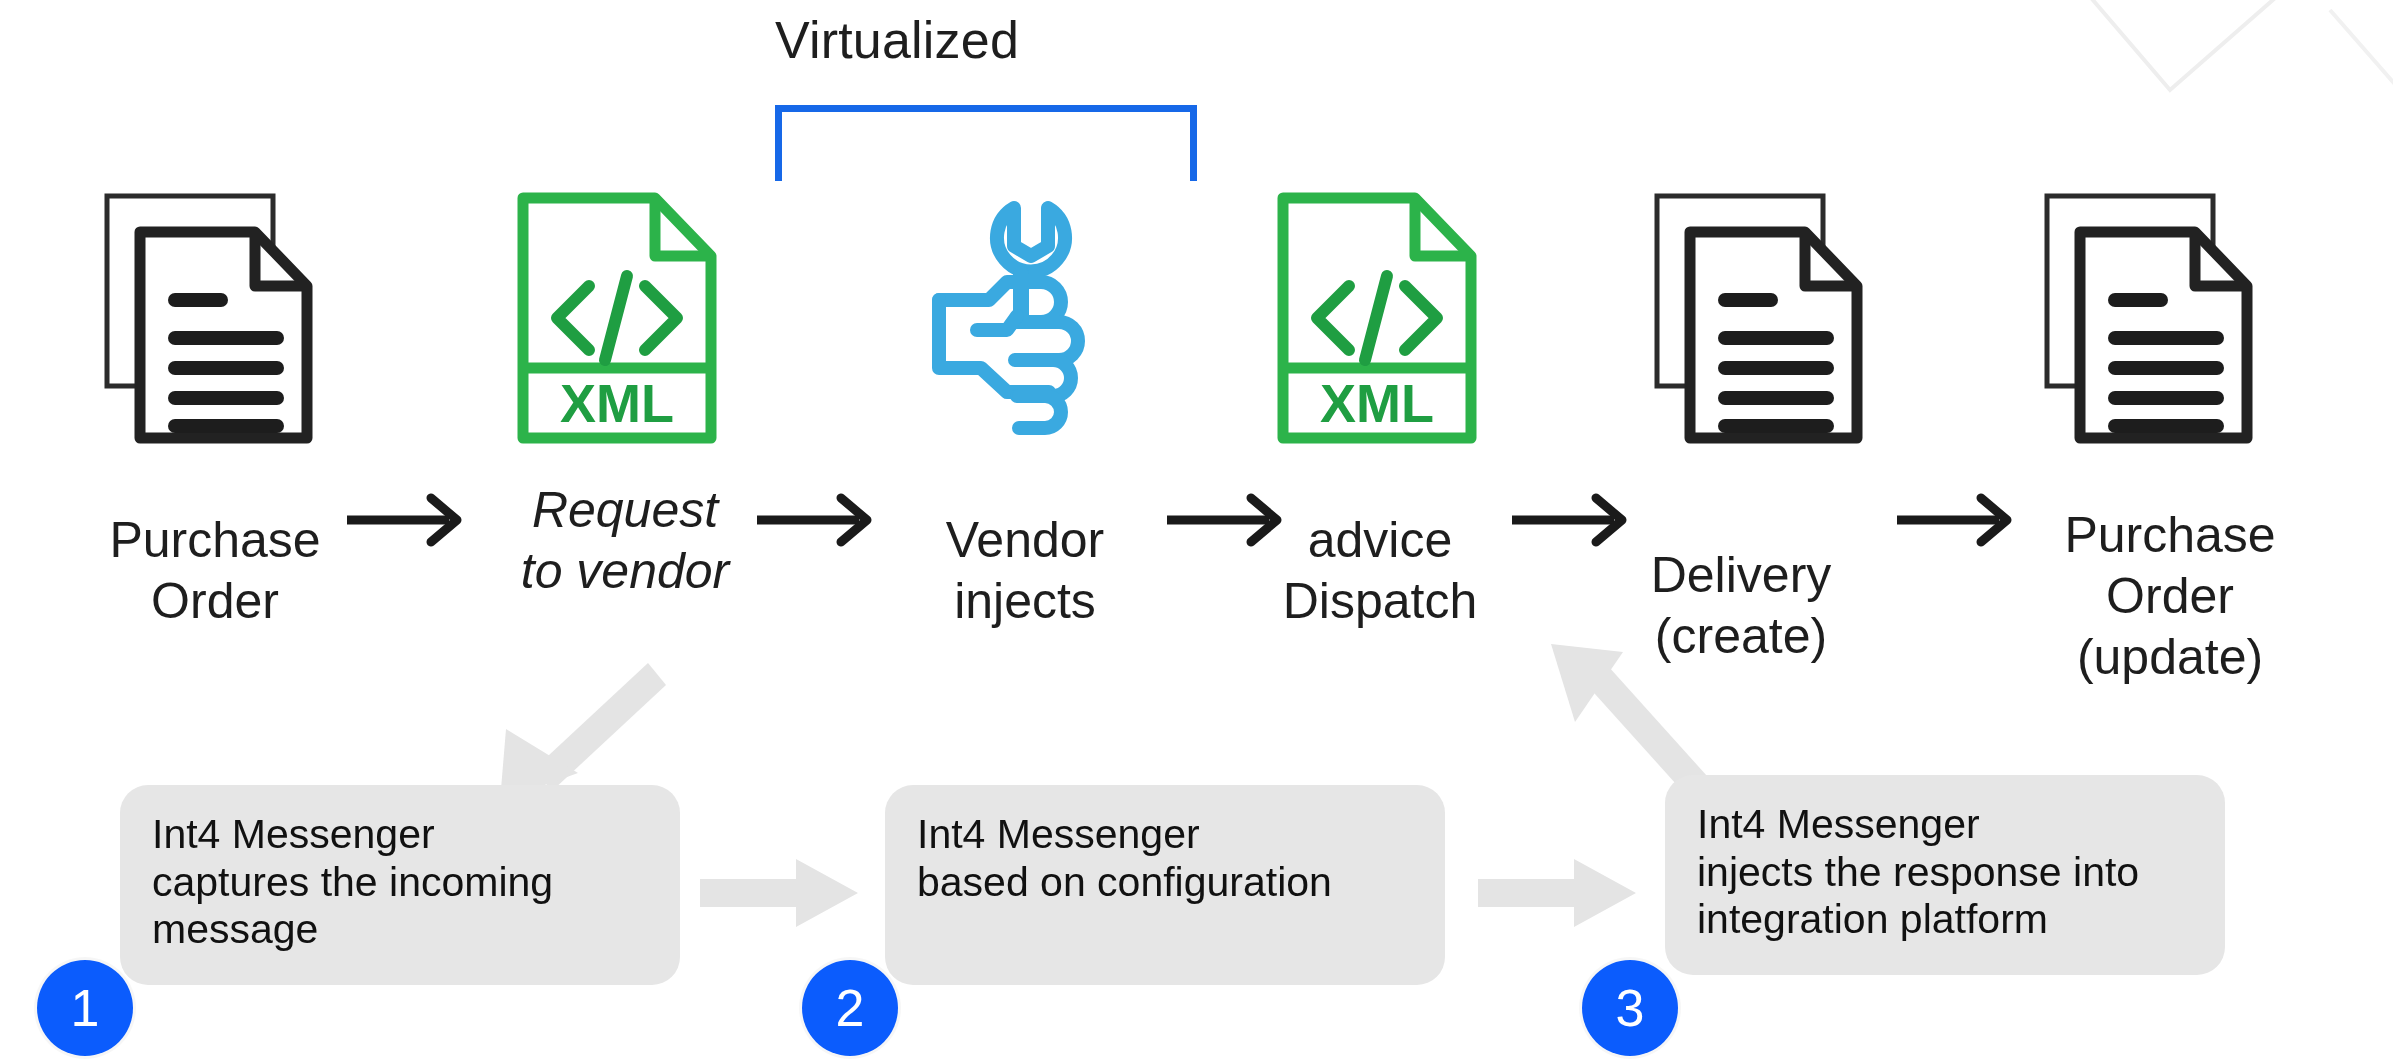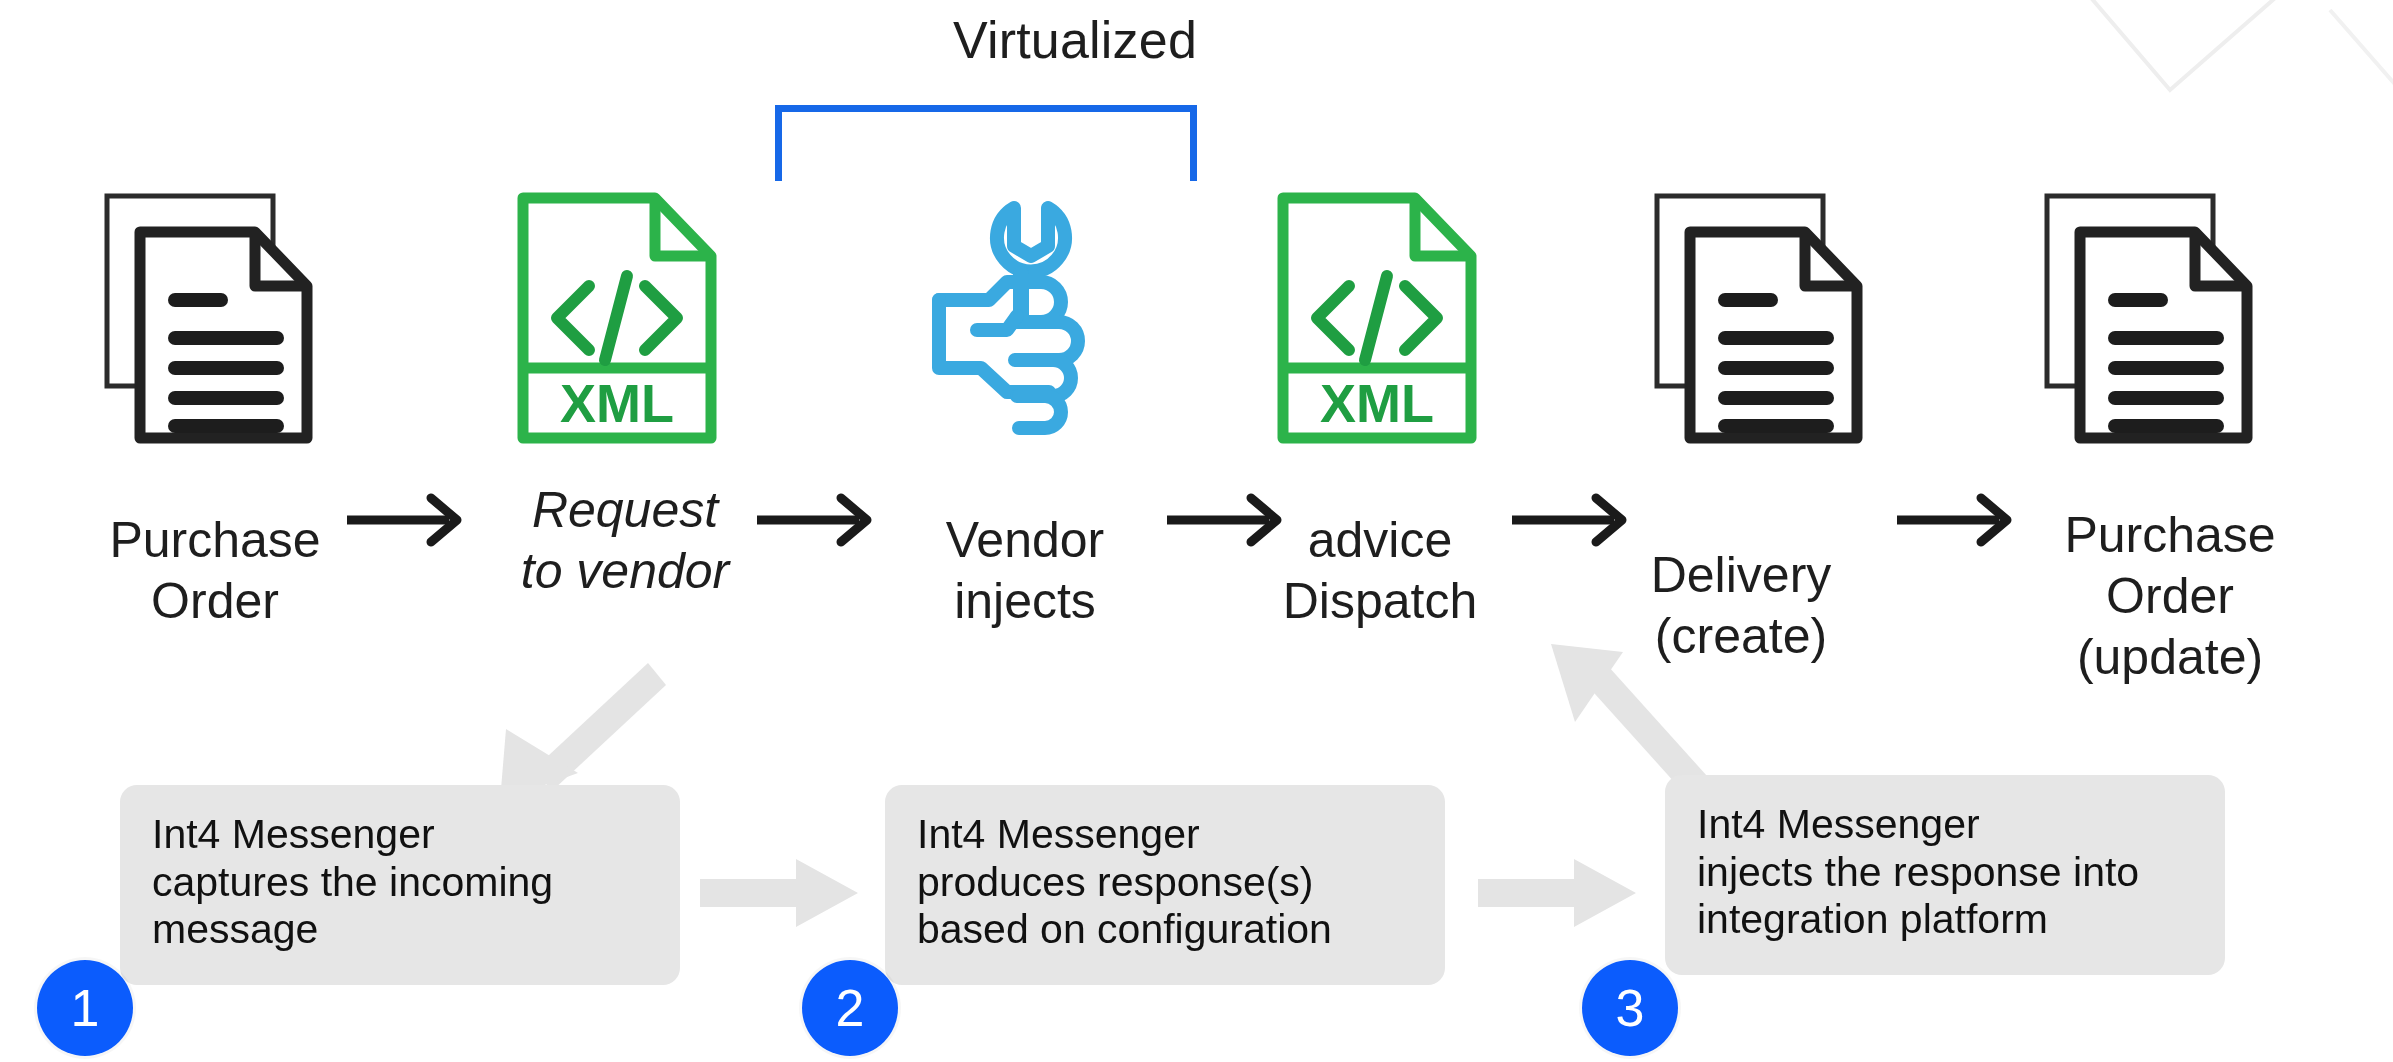--- a/index.html
+++ b/index.html
@@ -4,42 +4,42 @@
 <style>
   html,body{margin:0;padding:0;background:#ffffff;}
   body{width:2393px;height:1062px;position:relative;overflow:hidden;
        font-family:"Liberation Sans","DejaVu Sans",sans-serif;color:#1a1a1a;}
   .stage{position:absolute;left:0;top:0;width:2393px;height:1062px;}
 
   
   .deco{position:absolute;pointer-events:none;}
 
   
-  .bracket-label{position:absolute;left:775px;top:10px;width:422px;text-align:right;
+  .bracket-label{position:absolute;left:775px;top:10px;width:422px;text-align:left;
       font-size:52px;color:#1e1e1e;letter-spacing:.2px;}
   .bracket{position:absolute;left:775px;top:105px;width:422px;height:76px;
       border-top:7px solid #1668e8;border-left:7px solid #1668e8;border-right:7px solid #1668e8;
       box-sizing:border-box;}
 
   
   .icon-row{position:absolute;left:0;top:190px;width:2393px;height:270px;}
   .node{position:absolute;top:0;width:230px;height:270px;}
   .node .art{position:absolute;left:0;top:0;width:230px;height:255px;}
 
   .arrow-blk{position:absolute;top:300px;width:130px;height:60px;}
 
   
   .caption{position:absolute;text-align:center;font-size:50px;line-height:1.22;color:#1e1e1e;}
 
   
   .diag{position:absolute;}
 
   
   .callout{position:absolute;top:785px;width:560px;height:200px;background:#e6e6e6;
-      border-radius:17px;box-sizing:border-box;padding:26px 30px 0 32px;}
+      border-radius:28px;box-sizing:border-box;padding:26px 30px 0 32px;}
   .callout p{margin:0;font-size:41px;line-height:1.16;color:#111;}
   .badge{position:absolute;top:960px;width:96px;height:96px;border-radius:50%;
       background:#0b5cfd;color:#fff;font-size:52px;display:flex;align-items:center;
       justify-content:center;box-shadow:0 0 0 3px rgba(0,0,0,.035);}
   .hgray{position:absolute;top:855px;width:160px;height:76px;}
 </style>
 </head>
 <body>
 
 <div class="stage">
@@ -216,21 +216,20 @@
     <p>Int4 Messenger</p>
     <p>captures the incoming</p>
     <p>message</p>
   </div>
   <div class="badge" style="left:37px;">
     <span>1</span>
   </div>
 
   <div class="callout" style="left:885px;">
     <p>Int4 Messenger</p>
-    <p>produces response(s)</p>
     <p>based on configuration</p>
   </div>
   <div class="badge" style="left:802px;">
     <span>2</span>
   </div>
 
   <div class="callout" style="left:1665px;top:775px;">
     <p>Int4 Messenger</p>
     <p>injects the response into</p>
     <p>integration platform</p>

